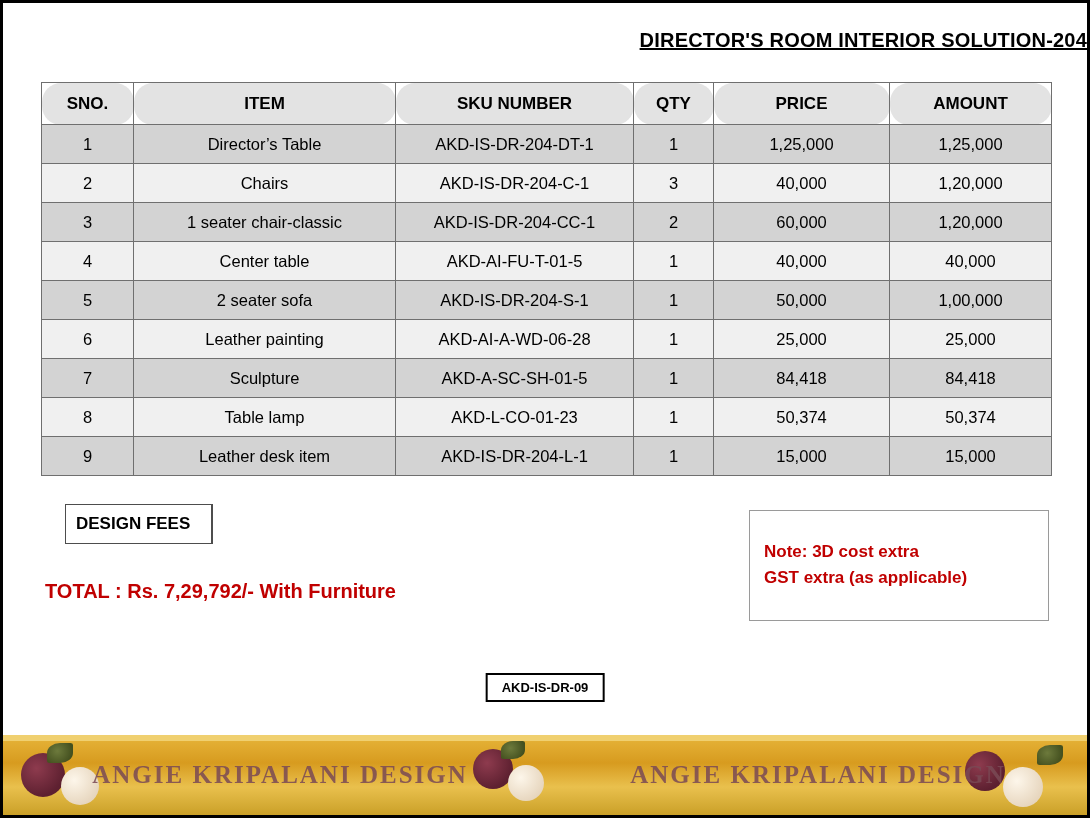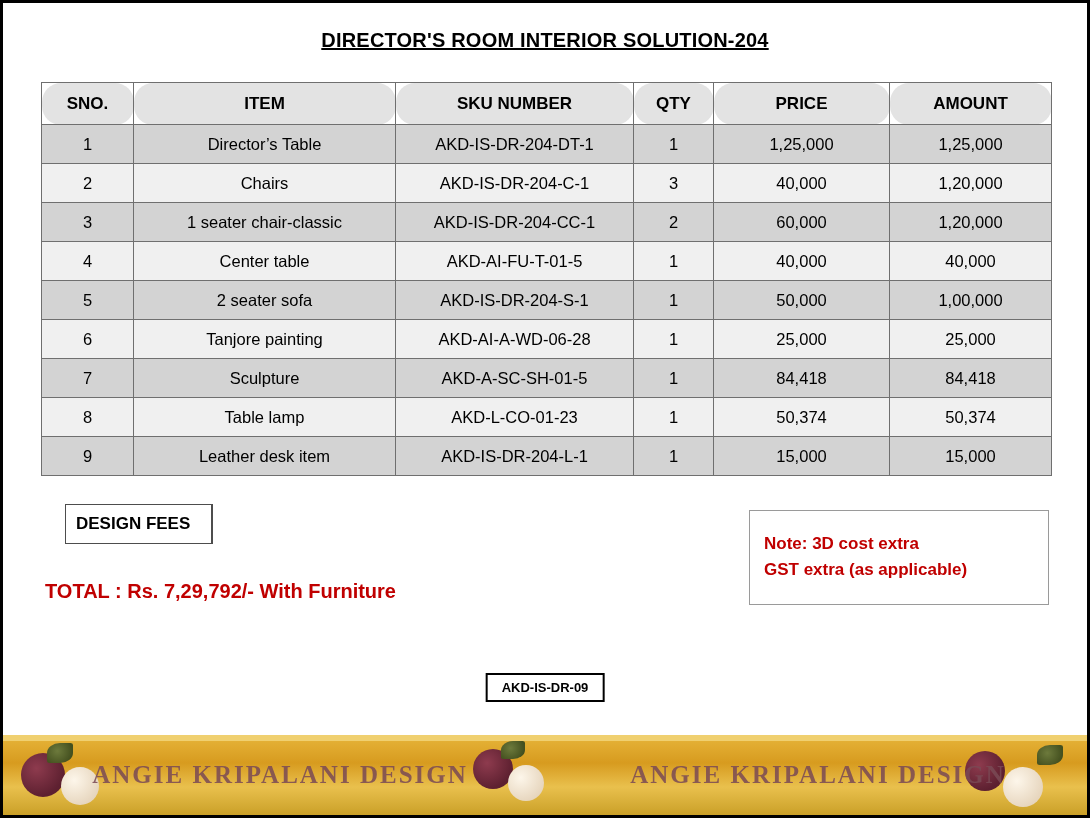--- a/index.html
+++ b/index.html
@@ -15,21 +15,21 @@
   }
   .page {
     position: relative;
     width: 1090px;
     height: 818px;
     box-sizing: border-box;
     border: 3px solid #000000;
     background: #ffffff;
   }
   .title {
-    text-align: center;
+    text-align: right;
     font-size: 20px;
     font-weight: bold;
     color: #000000;
     text-decoration: underline;
     letter-spacing: 0.2px;
     margin-top: 26px;
   }
   .table-wrap {
     margin: 30px 38px 0 38px;
   }
@@ -107,21 +107,21 @@
     color: #c00000;
     font-weight: bold;
     font-size: 20px;
   }
   .note {
     position: absolute;
     right: 0;
     top: 6px;
     width: 300px;
     border: 1px solid #9a9a9a;
-    padding: 20px 14px;
+    padding: 28px 14px;
     box-sizing: border-box;
     color: #c00000;
     font-weight: bold;
     font-size: 17px;
     line-height: 1.55;
   }
   .code-box {
     position: absolute;
     left: 50%;
     transform: translateX(-50%);
@@ -235,21 +235,21 @@
         <tr class="odd">
           <td>5</td>
           <td>2 seater sofa</td>
           <td>AKD-IS-DR-204-S-1</td>
           <td>1</td>
           <td>50,000</td>
           <td>1,00,000</td>
         </tr>
         <tr class="even">
           <td>6</td>
-          <td>Tanjore painting</td>
+          <td>Leather painting</td>
           <td>AKD-AI-A-WD-06-28</td>
           <td>1</td>
           <td>25,000</td>
           <td>25,000</td>
         </tr>
         <tr class="odd">
           <td>7</td>
           <td>Sculpture</td>
           <td>AKD-A-SC-SH-01-5</td>
           <td>1</td>

